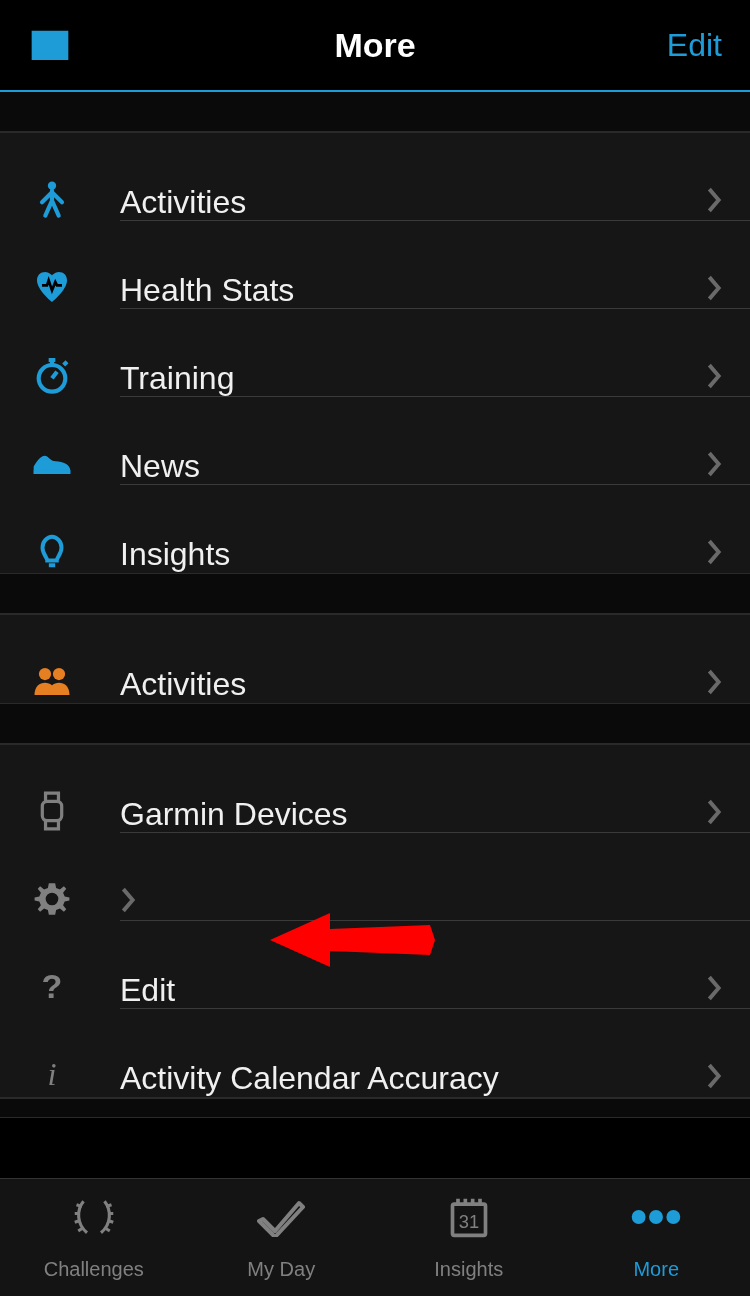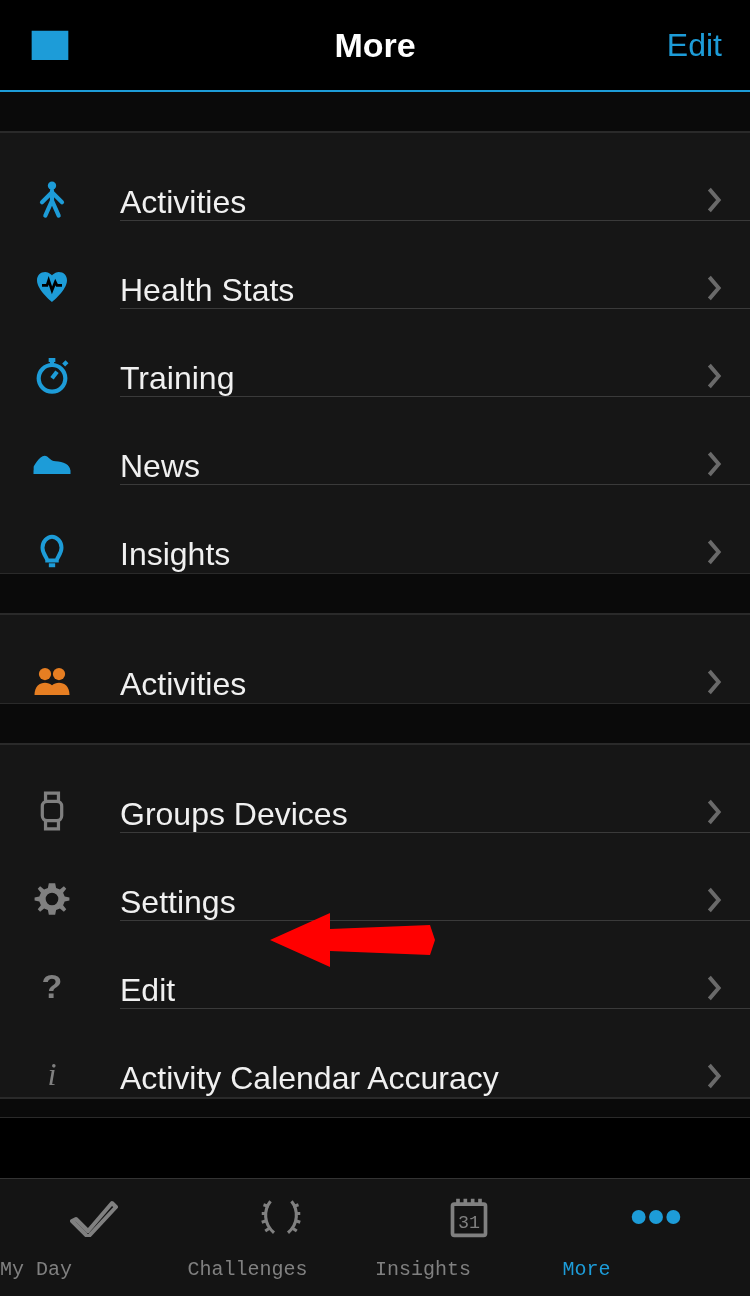--- a/index.html
+++ b/index.html
@@ -14,21 +14,21 @@
   .section .row { border-bottom: none; }
   .section .row:not(:last-child)::after {
     content:""; position:absolute; bottom:0; left:120px; right:0; height:1px; background:#3a3a3a;
   }
   .section { border-top:1px solid #2a2a2a; border-bottom:1px solid #2a2a2a; }
   .row-icon { width: 44px; height: 44px; display:flex; align-items:center; justify-content:center; margin-right: 46px; flex-shrink:0; }
   .row-label { font-size: 32px; font-weight: 400; color: #f0f0f0; flex: 1; }
   .chevron { margin-right: 28px; color: #6a6a6a; font-size: 30px; }
   .chevron svg { width: 16px; height: 28px; }
   .tabbar { position: absolute; bottom: 0; left:0; right:0; height: 118px; background: #141414; border-top: 1px solid #333; display: flex; }
-  .tab { flex:1; display:flex; flex-direction:column; justify-content:center; gap:18px; color:#808080;font-family:Liberation Mono, monospace; }
+  .tab { flex:1; display:flex; flex-direction:column; align-items:center; justify-content:center; gap:18px; color:#808080; }
   .tab.active { color:#1d9cd8; }
   .tab-label { font-size: 20px; }
   .tab-icon { height: 46px; display:flex; align-items:center; justify-content:center; }
   .arrow-annotation {
     position: absolute;
     left: 270px;
     top: 905px;
     pointer-events: none;
   }
 </style>
@@ -128,32 +128,31 @@
     </div>
     <div class="spacer"></div>
     <div class="section">
       <div class="row">
       <span class="row-icon">
           <svg viewBox="0 0 18 26" width="30" height="42" fill="none" stroke="#808080" stroke-width="2">
             <rect x="3" y="7" width="12" height="12" rx="3"></rect>
             <path d="M5 7 L5 2 L13 2 L13 7 M5 19 L5 24 L13 24 L13 19"></path>
           </svg>
         </span>
-      <span class="row-label">Groups Devices</span>
+      <span class="row-label">Garmin Devices</span>
       <span class="chevron"><svg viewBox="0 0 10 18" fill="none" stroke="#6a6a6a" stroke-width="2.5">
             <path d="M2 2 L8 9 L2 16"></path>
           </svg></span>
     </div>
       <div class="row">
       <span class="row-icon">
           <svg viewBox="0 0 24 24" width="38" height="38" fill="#808080">
             <path d="M12 8 A4 4 0 1 0 12 16 A4 4 0 1 0 12 8 M12 2 L14 2 L14.6 5 L17 6 L19.5 4 L21 5.5 L19 8 L20 10.4 L23 11 L23 13 L20 13.6 L19 16 L21 18.5 L19.5 20 L17 18 L14.6 19 L14 22 L12 22 L10 22 L9.4 19 L7 18 L4.5 20 L3 18.5 L5 16 L4 13.6 L1 13 L1 11 L4 10.4 L5 8 L3 5.5 L4.5 4 L7 6 L9.4 5 L10 2 Z" fill-rule="evenodd"></path>
           </svg>
         </span>
-      <span class="row-label">Settings</span>
       <span class="chevron"><svg viewBox="0 0 10 18" fill="none" stroke="#6a6a6a" stroke-width="2.5">
             <path d="M2 2 L8 9 L2 16"></path>
           </svg></span>
     </div>
       <div class="row">
       <span class="row-icon">
           <svg viewBox="0 0 24 24" width="34" height="40">
             <text x="12" y="20" text-anchor="middle" font-size="24" font-weight="700" fill="#808080">?</text>
           </svg>
         </span>
@@ -179,34 +178,34 @@
 
 <div class="arrow-annotation">
   <svg width="170" height="70" viewBox="0 0 170 70">
     <polygon points="0,35 60,8 60,24 160,20 165,35 160,50 60,46 60,62" fill="#ff0000"></polygon>
   </svg>
 </div>
 
 <div class="tabbar" id="tabbar">
     <div class="tab">
     <span class="tab-icon">
-        <svg viewBox="0 0 24 20" width="48" height="40" fill="none" stroke="currentColor" stroke-width="2">
-          <path d="M3 11 L9 17 L21 3 L23 5 L9 20 L1 12 Z" stroke-linejoin="round"></path>
-        </svg>
-      </span>
-    <span class="tab-label">My Day</span>
-    </div>
-    <div class="tab">
-    <span class="tab-icon">
         <svg viewBox="0 0 28 24" width="50" height="42" fill="none" stroke="currentColor" stroke-width="1.8">
           <path d="M8 3 C4 8 4 16 10 21 M20 3 C24 8 24 16 18 21"></path>
           <path d="M7 6 L4 5 M6 10 L3 10 M6 14 L3 15 M8 18 L5 20 M21 6 L24 5 M22 10 L25 10 M22 14 L25 15 M20 18 L23 20"></path>
         </svg>
       </span>
     <span class="tab-label">Challenges</span>
+    </div>
+    <div class="tab">
+    <span class="tab-icon">
+        <svg viewBox="0 0 24 20" width="48" height="40" fill="none" stroke="currentColor" stroke-width="2">
+          <path d="M3 11 L9 17 L21 3 L23 5 L9 20 L1 12 Z" stroke-linejoin="round"></path>
+        </svg>
+      </span>
+    <span class="tab-label">My Day</span>
     </div>
     <div class="tab">
     <span class="tab-icon">
         <svg viewBox="0 0 24 24" width="44" height="44" fill="none" stroke="currentColor" stroke-width="2">
           <rect x="3" y="5" width="18" height="17" rx="1"></rect>
           <path d="M6 2 L6 6 M10 2 L10 6 M14 2 L14 6 M18 2 L18 6"></path>
           <text x="12" y="18" text-anchor="middle" font-size="10" fill="currentColor" stroke="none">31</text>
         </svg>
       </span>
     <span class="tab-label">Insights</span>

